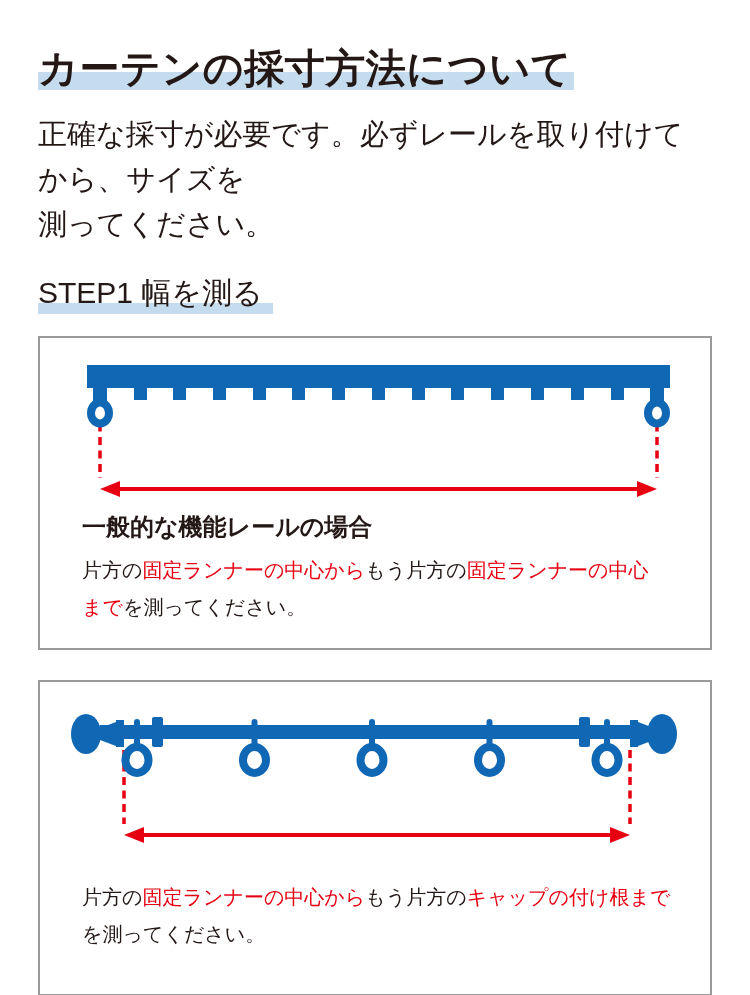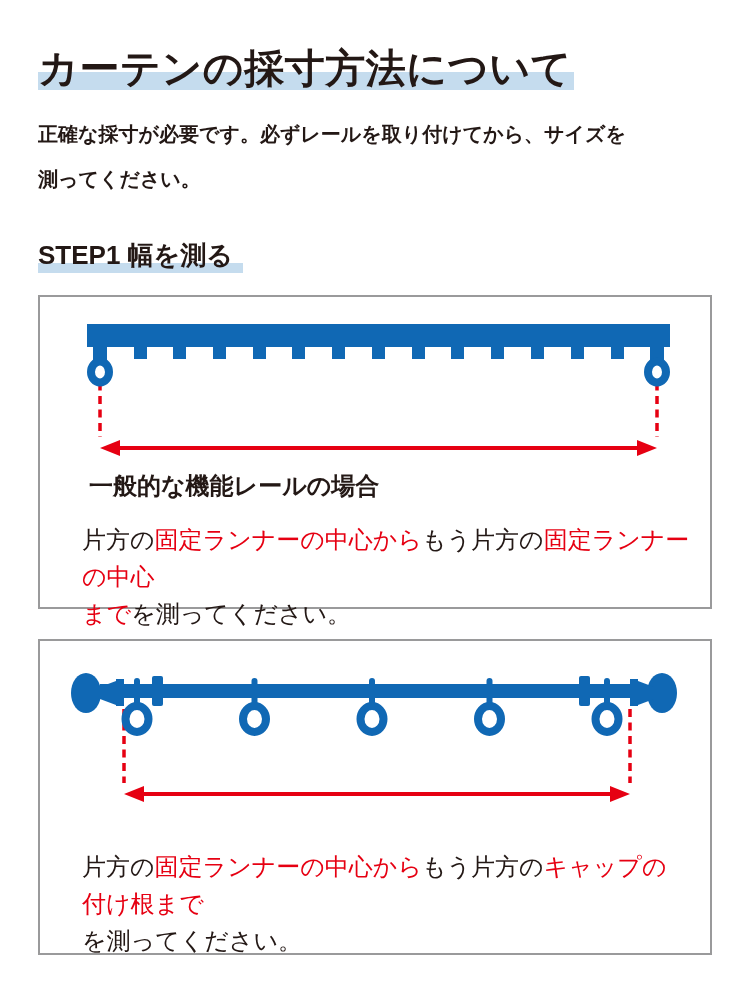--- a/index.html
+++ b/index.html
@@ -19,43 +19,43 @@
   }
   .page{width:750px;height:890px;padding:44px 38px 0 38px;background:#fff;}
 
   .title{
     font-size:40px;line-height:1.2;font-weight:900;
     letter-spacing:.5px;display:inline;
     background:linear-gradient(to bottom, transparent 58%, var(--highlight) 58%);
     padding-right:2px;
   }
   .intro{
-    margin-top:20px;font-size:20px;line-height:45px;
-    white-space:pre-line;font-weight:700;
+    margin-top:20px;font-size:29px;line-height:45px;
+    white-space:pre-line;font-weight:400;
   }
   .step-heading{
-    margin-top:36px;font-size:26px;font-weight:700;display:inline-block;
+    margin-top:26px;font-size:30px;font-weight:400;display:inline-block;
   }
   .step-heading span{
     background:linear-gradient(to bottom, transparent 72%, var(--highlight) 72%);
     padding-right:10px;display:inline-block;
   }
 
   .panel{
     border:2px solid var(--border);
     width:674px;background:#fff;
   }
   .panel-1{margin-top:22px;height:314px;}
   .panel-2{margin-top:30px;height:316px;}
   .diagram{display:block;}
 
   .panel-text{padding:0 20px 0 42px;}
-  .panel-heading{font-size:24px;font-weight:800;line-height:1.2;margin-left:7px;}
+  .panel-heading{font-size:24px;font-weight:800;line-height:1.2;}
   .panel-body{
-    margin-top:20px;font-size:24px;line-height:37px;
+    margin-top:10px;font-size:20px;line-height:37px;
     white-space:pre-line;font-weight:500;
   }
   .panel-body .red{color:var(--red);}
 
   
   .fb{fill:var(--blue);}
   .ring{fill:#ffffff;stroke:var(--blue);stroke-width:8;}
   .dash{stroke:var(--red);stroke-width:3.5;stroke-dasharray:8 5.5;fill:none;}
   .aline{stroke:var(--red);stroke-width:4;fill:none;}
   .ahead{fill:var(--red);}

